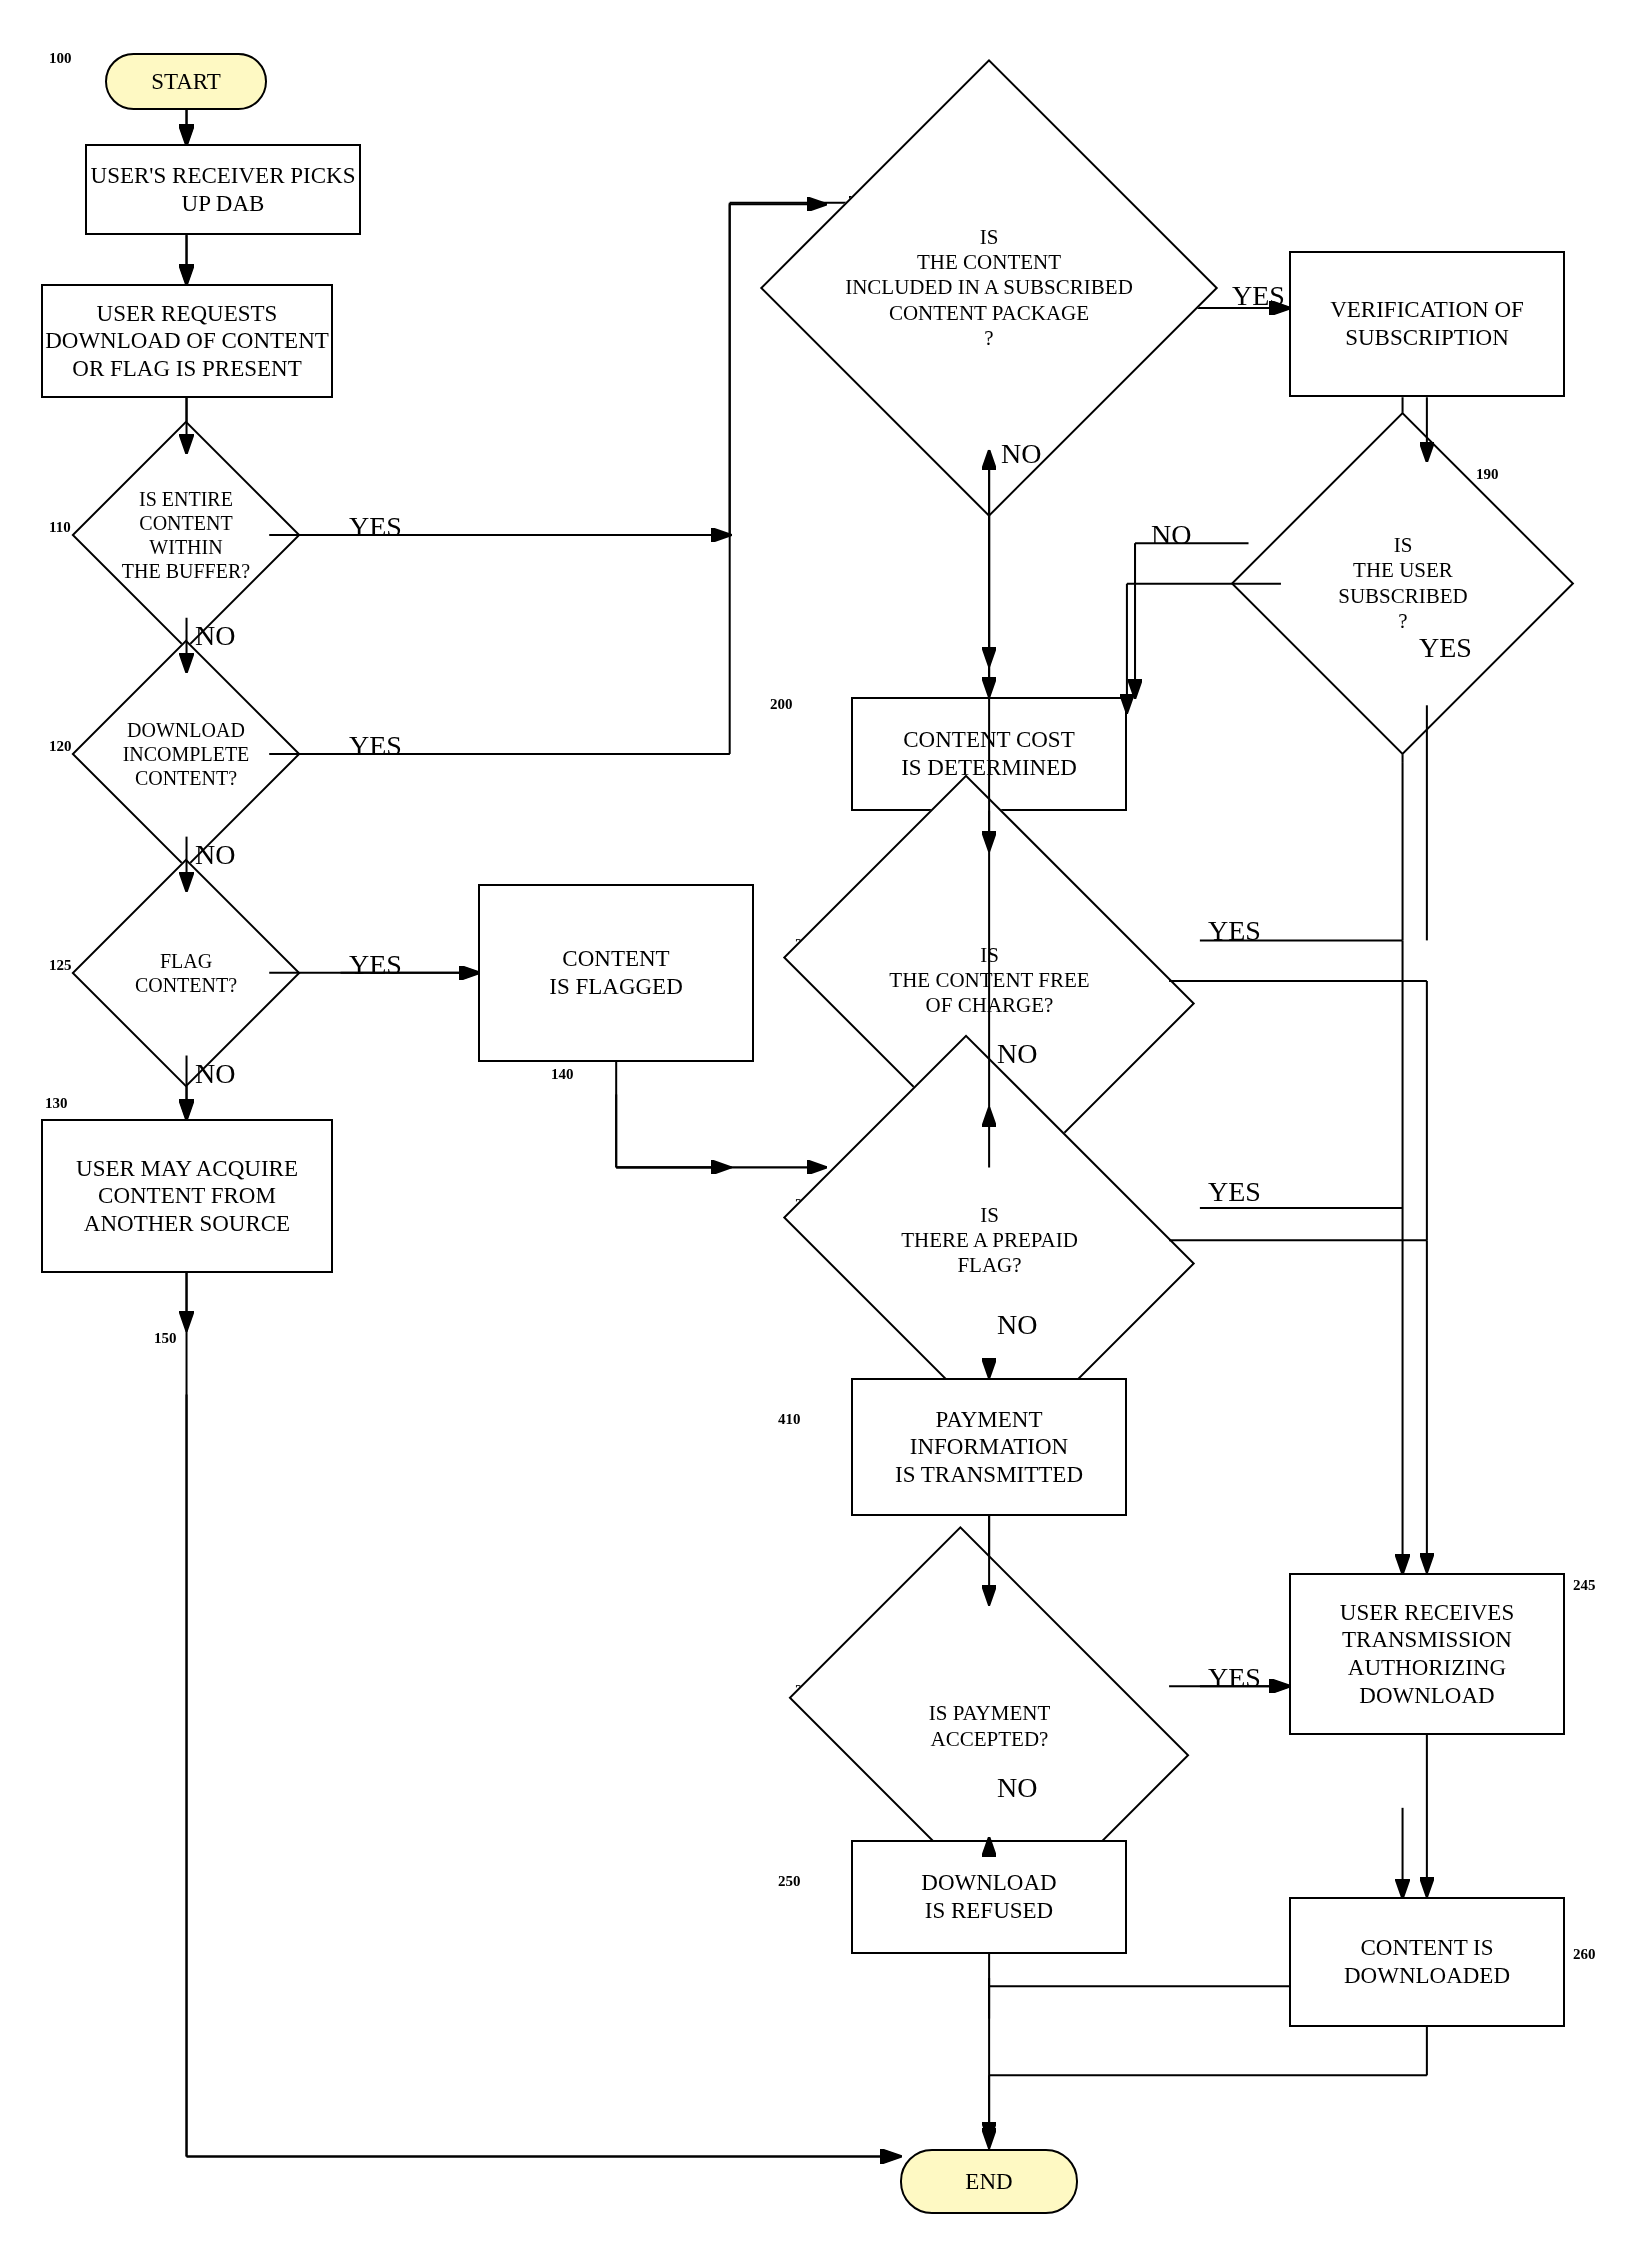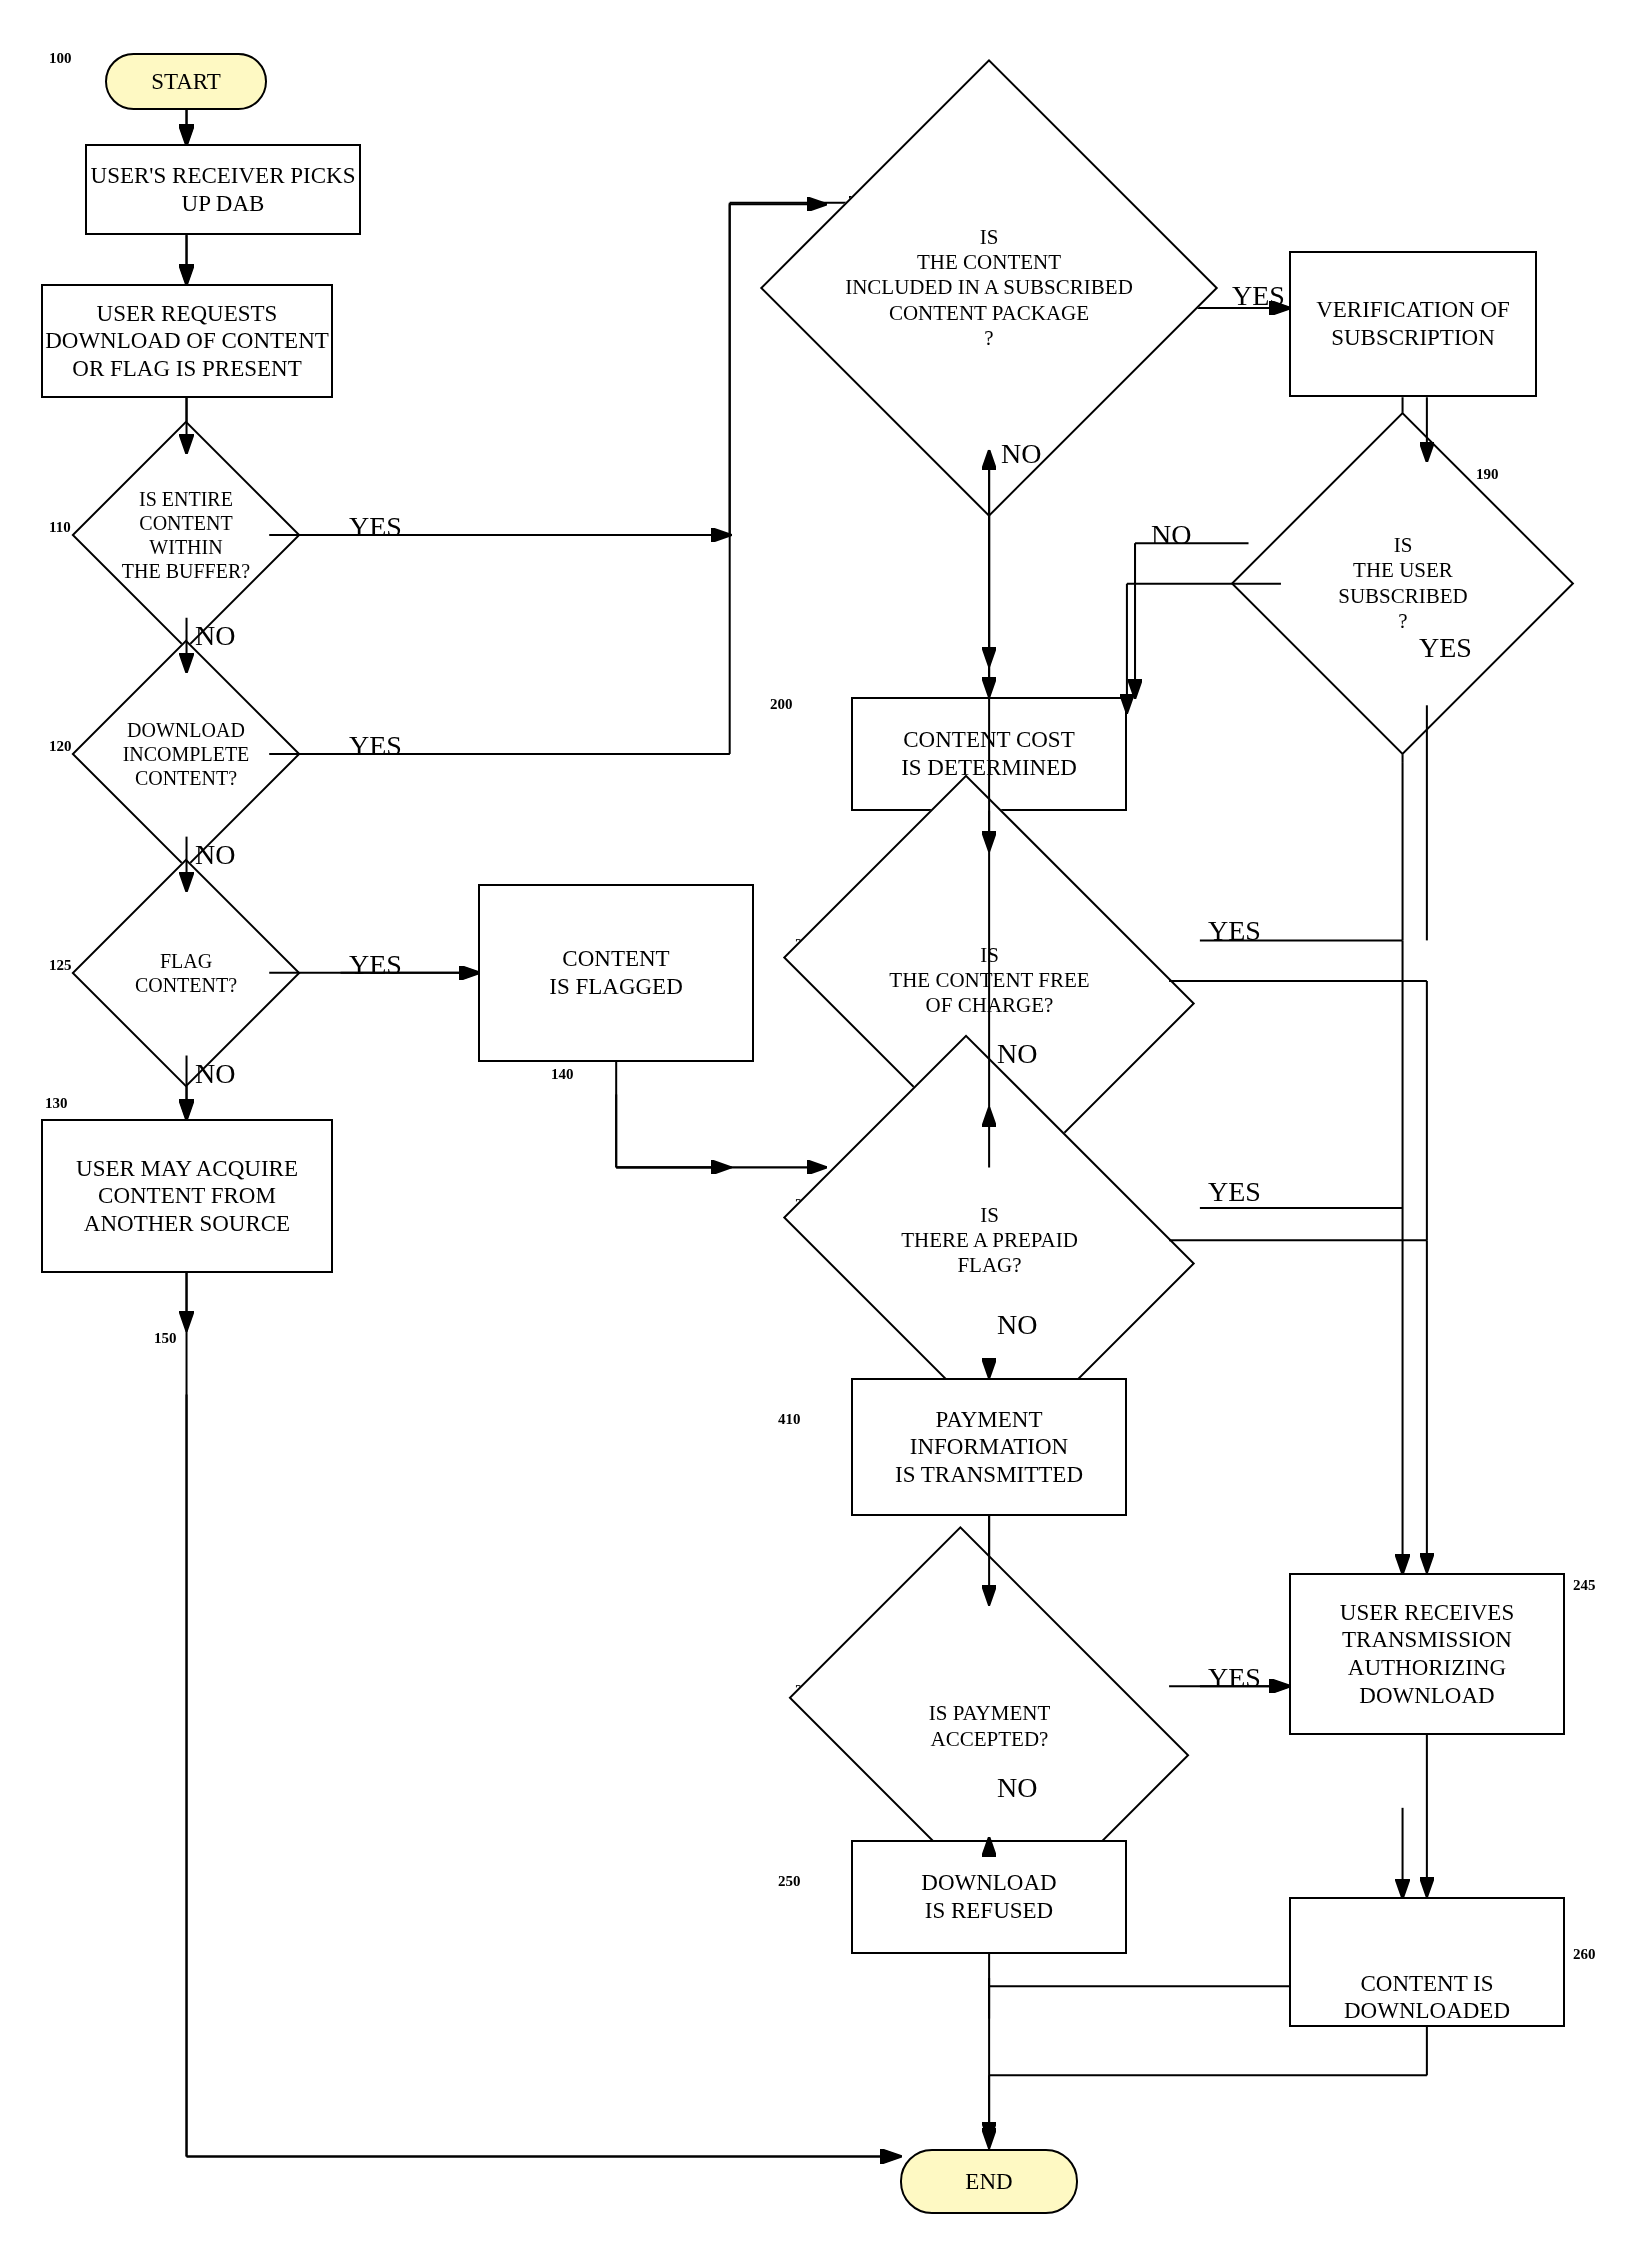--- a/index.html
+++ b/index.html
@@ -237,21 +237,21 @@
       <span>IS<br>THE CONTENT<br>INCLUDED IN A SUBSCRIBED<br>CONTENT PACKAGE<br>?</span>
     </div>
   </div>
 
   <div class="arrow-label" style="left:1232px;top:280px;">YES</div>
 
   <div class="arrow-label" style="left:1001px;top:438px;">NO</div>
 
   <div class="label" style="left:1476px;top:251px;">180</div>
 
-  <div class="node rect" style="left:1289px;top:251px;width:248px;height:146px;">
+  <div class="node rect" style="left:1289px;top:251px;width:276px;height:146px;">
     <span>VERIFICATION OF<br>SUBSCRIPTION</span>
   </div>
 
   <div class="label" style="left:1476px;top:466px;">190</div>
 
   <div style="position:absolute;left:1265px;top:462px;width:276px;height:243px;">
     <div class="diamond" style="position:absolute;left:16px;top:0;width:243px;height:243px;"></div>
     <div class="diamond-text" style="position:absolute;top:0;left:0;width:276px;height:243px;font-size:21px;">
       <span>IS<br>THE USER<br>SUBSCRIBED<br>?</span>
     </div>
@@ -317,21 +317,21 @@
   <div class="node rect" style="left:1289px;top:1573px;width:276px;height:162px;">
     <span>USER RECEIVES<br>TRANSMISSION<br>AUTHORIZING<br>DOWNLOAD</span>
   </div>
 
   <div class="node rect" style="left:851px;top:1840px;width:276px;height:114px;">
     <span>DOWNLOAD<br>IS REFUSED</span>
   </div>
 
   <div class="label" style="left:778px;top:1873px;">250</div>
 
-  <div class="node rect" style="left:1289px;top:1897px;width:276px;height:130px;align-items:flex-end;">
+  <div class="node rect" style="left:1289px;top:1897px;width:276px;height:130px;">
     <span>CONTENT IS<br>DOWNLOADED</span>
   </div>
 
   <div class="label" style="left:1573px;top:1946px;">260</div>
 
   <div class="node rounded" style="left:900px;top:2149px;width:178px;height:65px;">
     <span>END</span>
   </div>
 
   <svg class="arrows" style="position:absolute;top:0;left:0;pointer-events:none;" viewBox="0 0 2008 2789" width="1628" height="2261">

